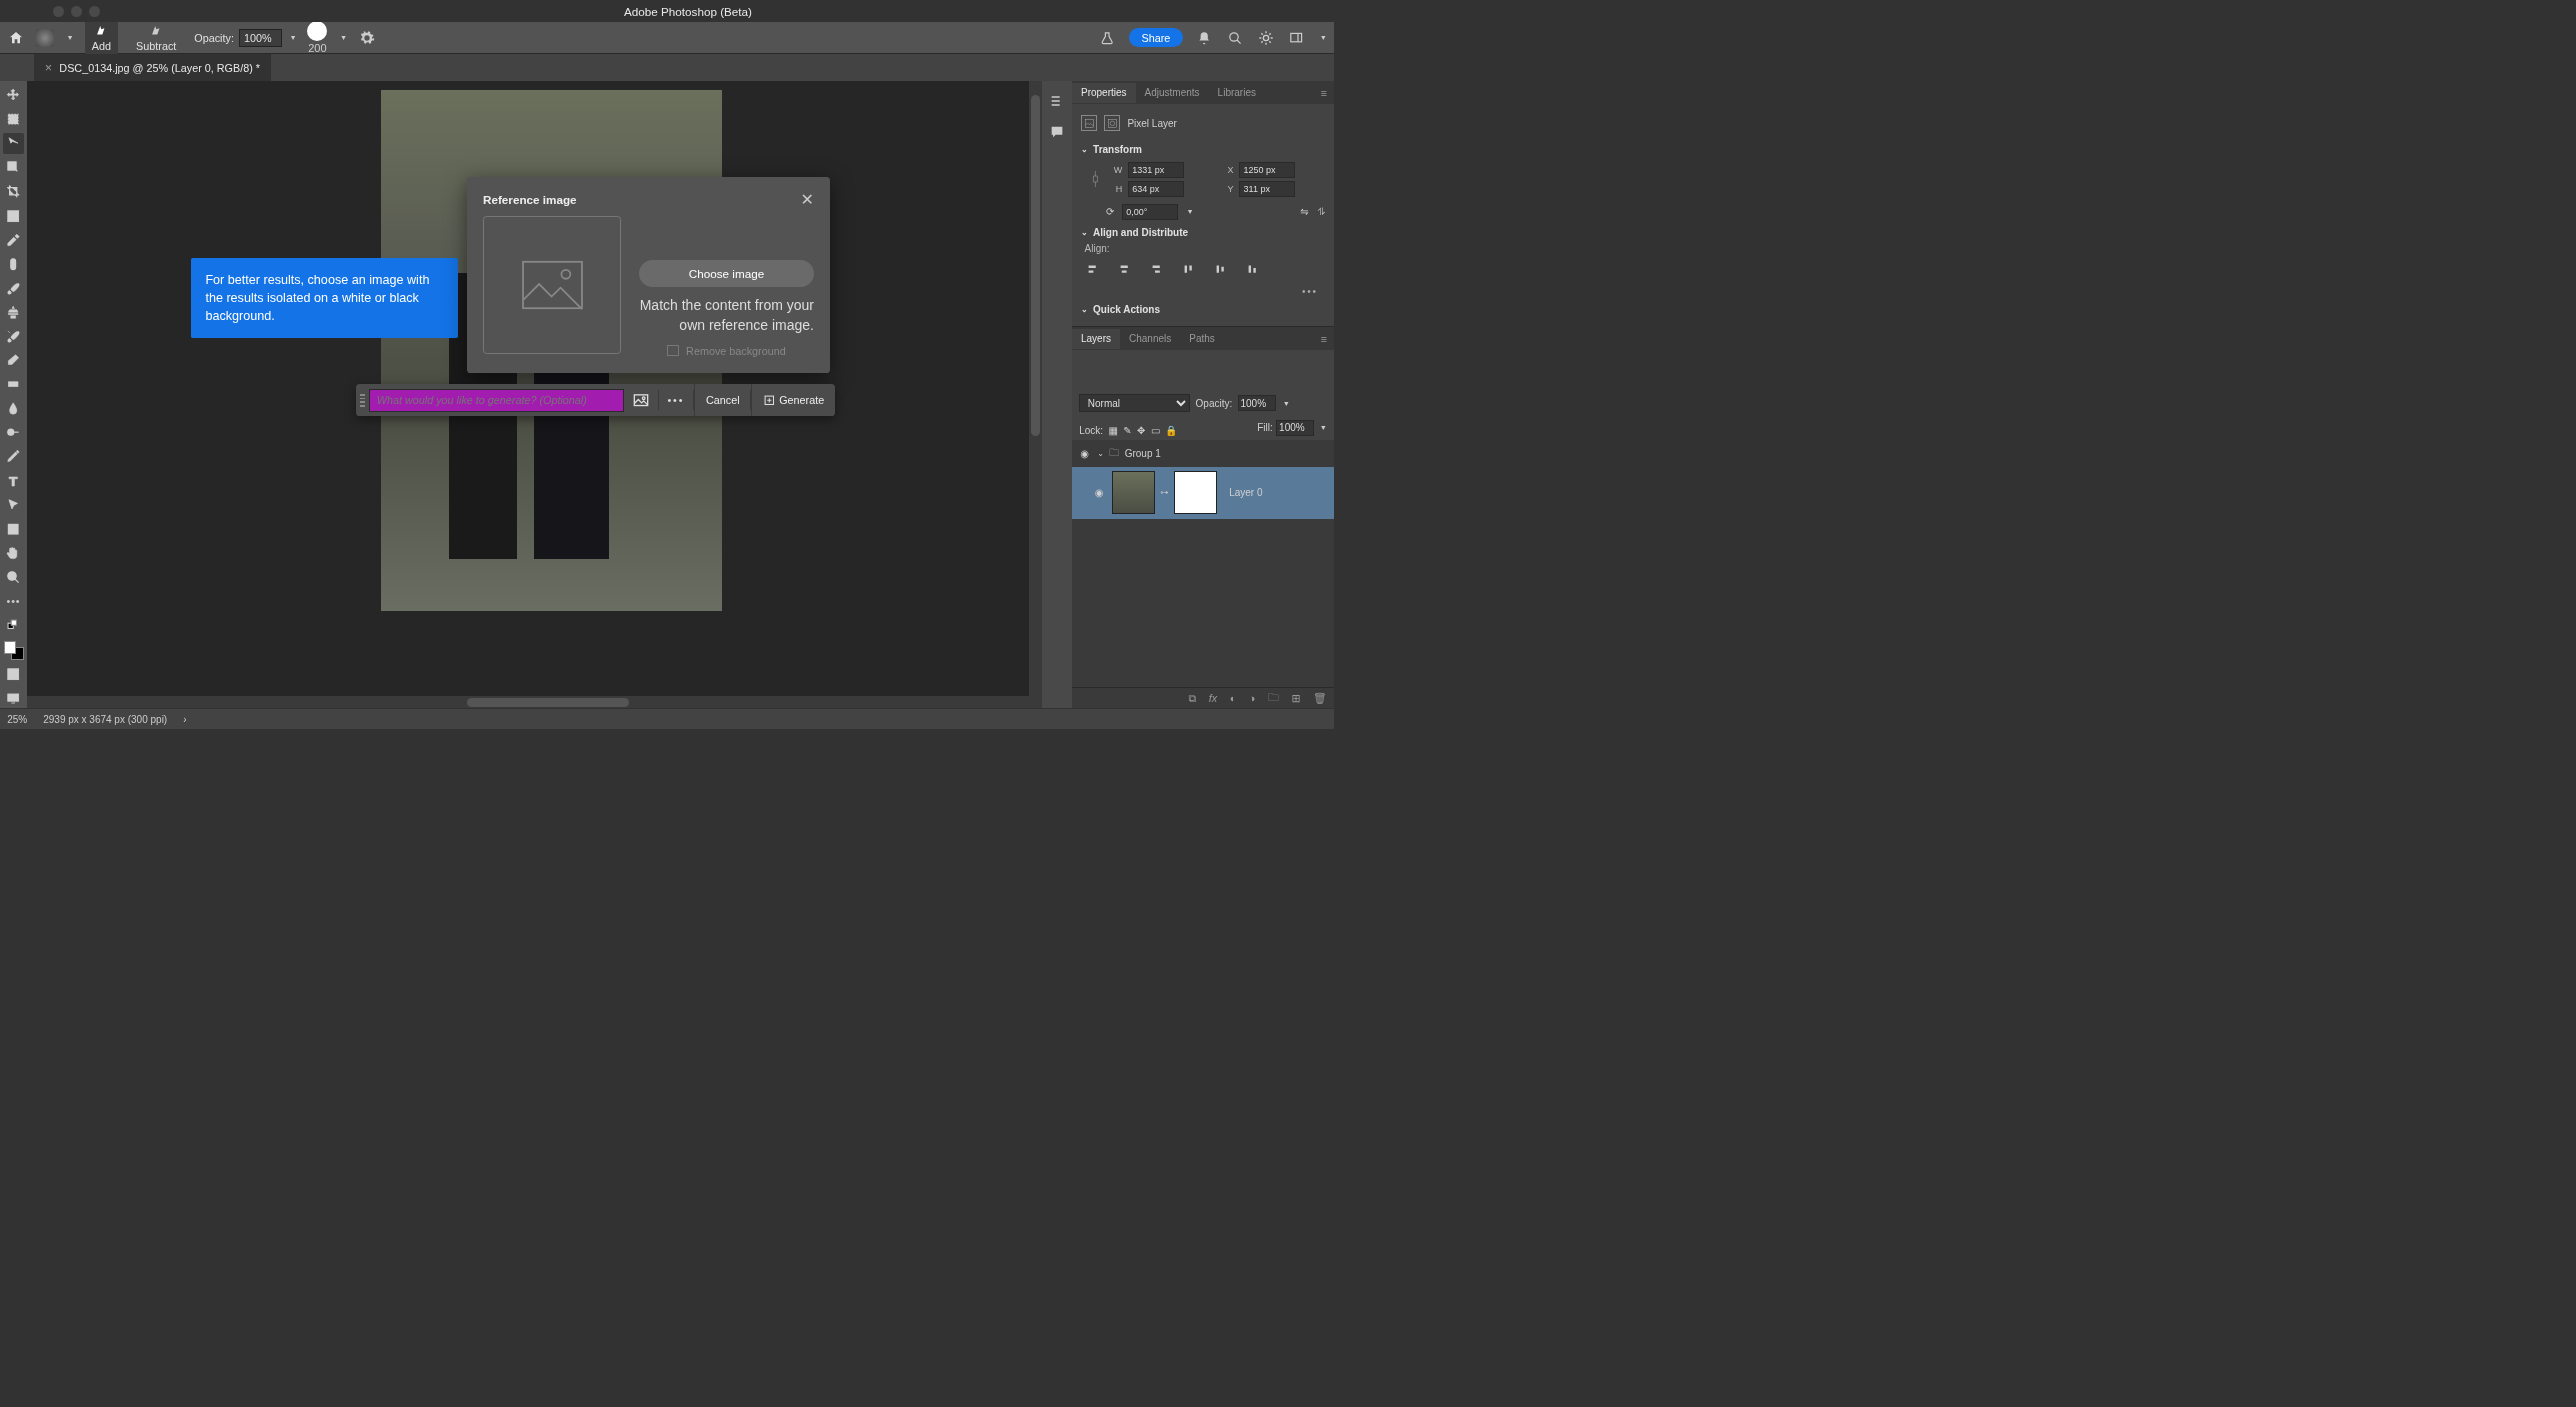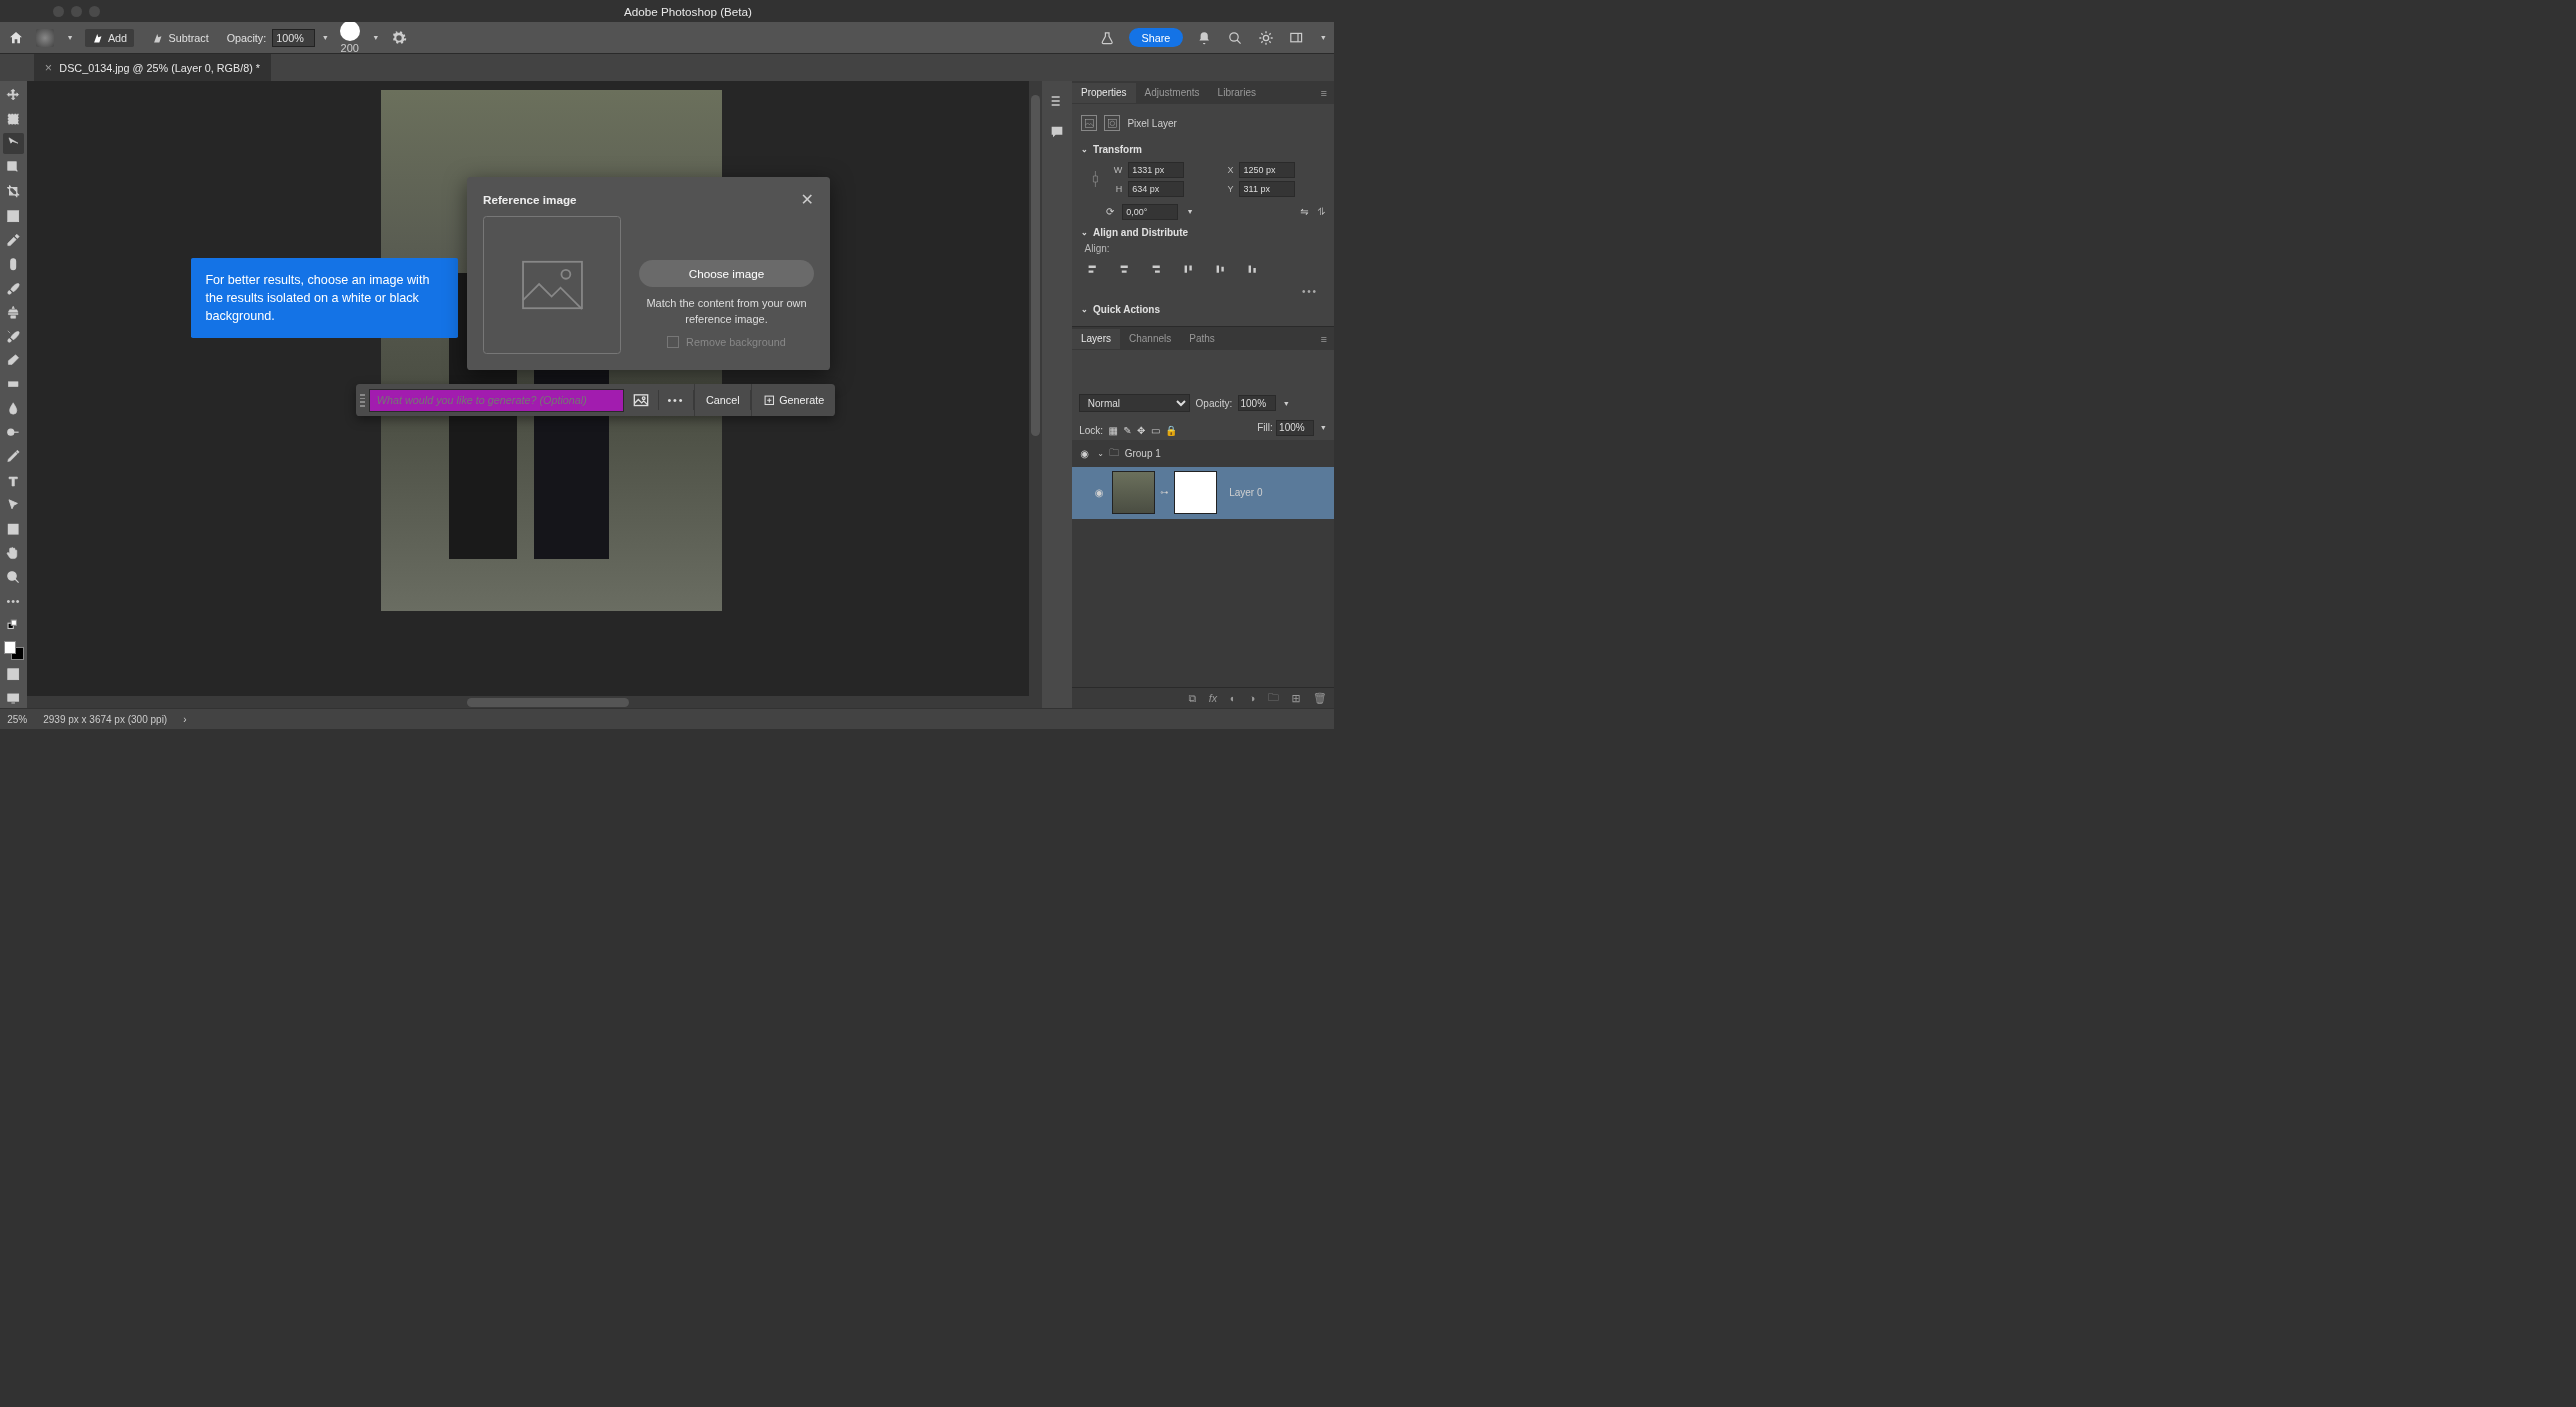--- a/index.html
+++ b/index.html
@@ -7,21 +7,21 @@
 
 
 .titlebar { height: 22.4px; background: #323232; display: flex; align-items: center; position: relative; margin-left: 42px; }
 .traffic-lights { display: flex; gap: 7.2px; padding-left: 10.8px; }
 .tl { width: 10.8px; height: 10.8px; border-radius: 50%; background: #4a4a4a; }
 .title-text { position: absolute; left: 50%; transform: translateX(-50%); font-size: 11.7px; color: #e8e8e8; }
 
 
 .optionsbar { height: 32px; background: #535353; display: flex; align-items: center; padding: 0 7.2px; gap: 10.8px; border-bottom: 0.9px solid #2a2a2a; }
 .home-icon svg { fill: #e0e0e0; }
-.opt-btn { display: flex; align-items: center; gap: 3.6px; background: #3d3d3d; padding: 2.7px 7.2px; border-radius: 1.8px; cursor: pointer; }
+.opt-btn { display: flex; align-items: center; gap: 3.6px; background: #3d3d3d; padding: 2.7px 7.2px; border-radius: 1.8px; cursor: pointer; flex-direction: column; }
 .opt-btn.flat { background: transparent; }
 .opt-label { font-size: 10.8px; color: #e0e0e0; }
 .brush-swatch { width: 18px; height: 18px; background: radial-gradient(circle,#888,#444); border-radius: 1.8px; }
 .opacity-group { display: flex; align-items: center; gap: 5.4px; }
 .opacity-input { background: #3d3d3d; border: 0.9px solid #222; color: #e0e0e0; width: 43px; padding: 1.8px 3.6px; font-size: 10.8px; }
 .brush-preview { width: 20px; height: 20px; background: #fff; border-radius: 50%; }
 .brush-size { font-size: 11px; color: #ccc; }
 .options-right { margin-left: auto; display: flex; align-items: center; gap: 12.6px; }
 .share-btn { background: #1473e6; color: #fff; padding: 3.6px 12.6px; border-radius: 18px; font-size: 10.8px; cursor: pointer; }
 .icon-btn { width: 18px; height: 18px; display: flex; align-items: center; justify-content: center; cursor: pointer; }
@@ -110,21 +110,21 @@
 
 .dialog { position: absolute; left: 440px; top: 96px; width: 363px; background: #535353; border-radius: 3.6px; box-shadow: 0 5.4px 21.5px rgba(0,0,0,0.5); padding: 12.6px 16px 16px; }
 .dialog-header { display: flex; justify-content: space-between; align-items: center; margin-bottom: 7px; }
 .dialog-title { font-size: 11.7px; color: #eee; font-weight: 600; }
 .dialog-close { color: #ccc; font-size: 16px; cursor: pointer; }
 .dialog-body { display: flex; gap: 18px; align-items: flex-start; }
 .ref-thumb { width: 138px; height: 138px; border: 0.9px solid #777; border-radius: 3.6px; display: flex; align-items: center; justify-content: center; }
 .ref-thumb svg { stroke: #888; fill: none; }
 .dialog-right { flex: 1; display: flex; flex-direction: column; align-items: center; gap: 9px; }
 .choose-btn { background: #6a6a6a; color: #fff; padding: 7.2px 27px; border-radius: 18px; font-size: 11.7px; cursor: pointer; width: 100%; text-align: center; margin-top: 44px; }
-.dialog-desc { font-size: 11px; color: #ddd; text-align: center; line-height: 1.4; }
+.dialog-desc { font-size: 14px; color: #ddd; text-align: right; line-height: 1.4; }
 .remove-bg-row { display: flex; align-items: center; gap: 7.2px; color: #888; font-size: 10.8px; }
 .checkbox { width: 11.7px; height: 11.7px; border: 0.9px solid #777; }
 
 
 .tooltip { position: absolute; left: 164px; top: 177px; width: 267px; background: #1473e6; color: #fff; padding: 12.6px 14.4px; font-size: 12.6px; line-height: 1.45; border-radius: 1.8px; }
 .tooltip::after { content:''; position:absolute; right:-7.2px; top:34px; border: 7.2px solid transparent; border-left-color:#1473e6; }
 
 
 .ctb { position: absolute; left: 329px; top: 303px; height: 32px; background: #4b4b4b; border-radius: 3.6px; display: flex; align-items: center; box-shadow: 0 3.6px 10.8px rgba(0,0,0,0.4); }
 .ctb-handle { width: 12.6px; display: flex; flex-direction: column; gap: 1.8px; padding: 0 3.6px; cursor: move;}

